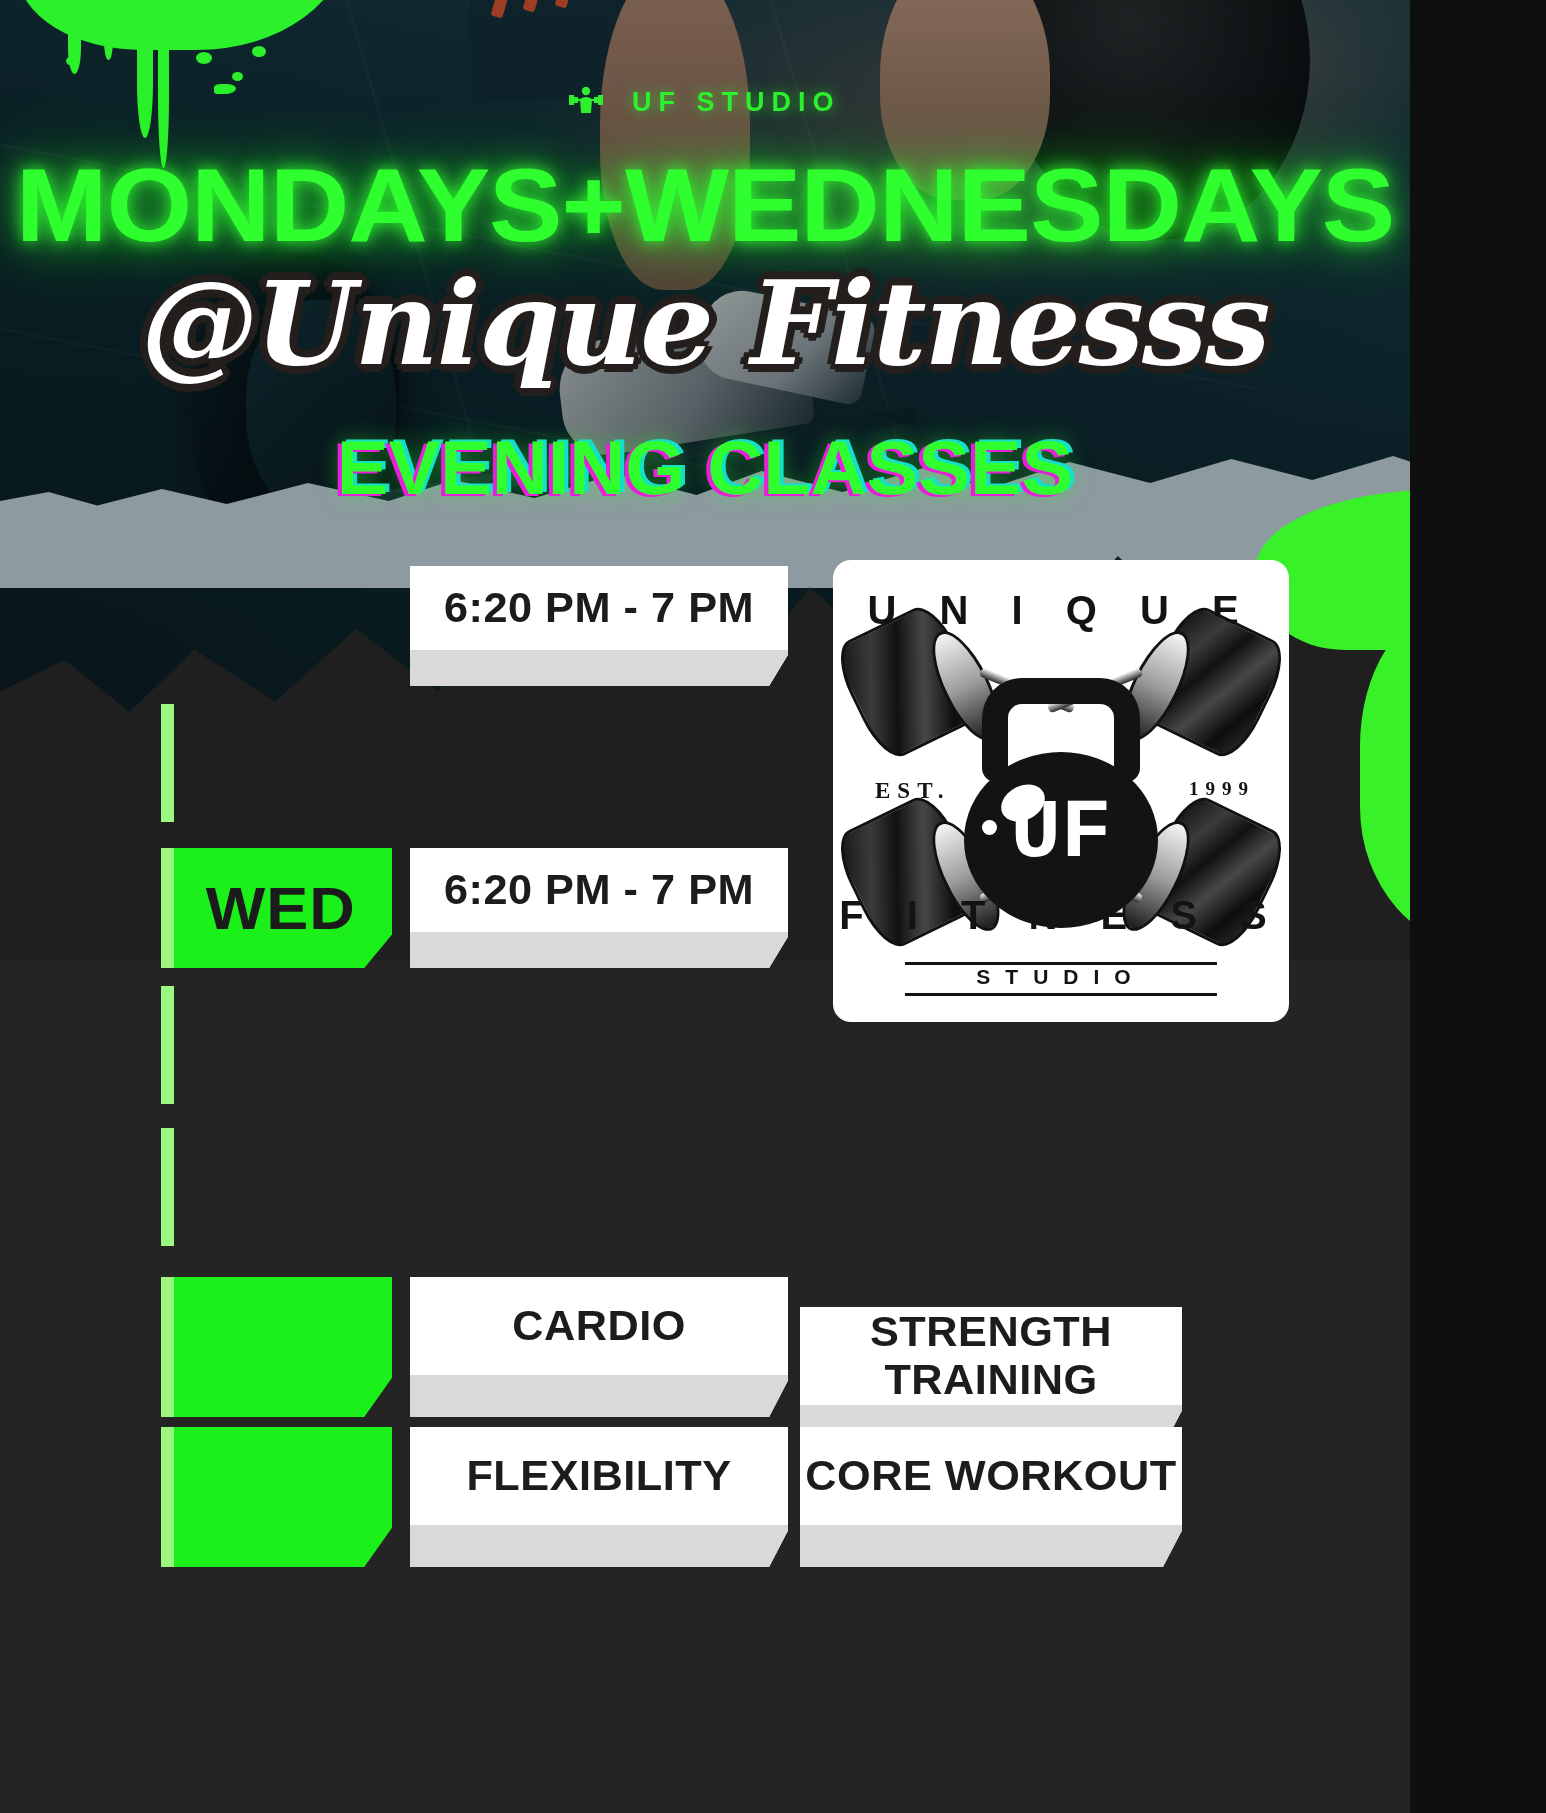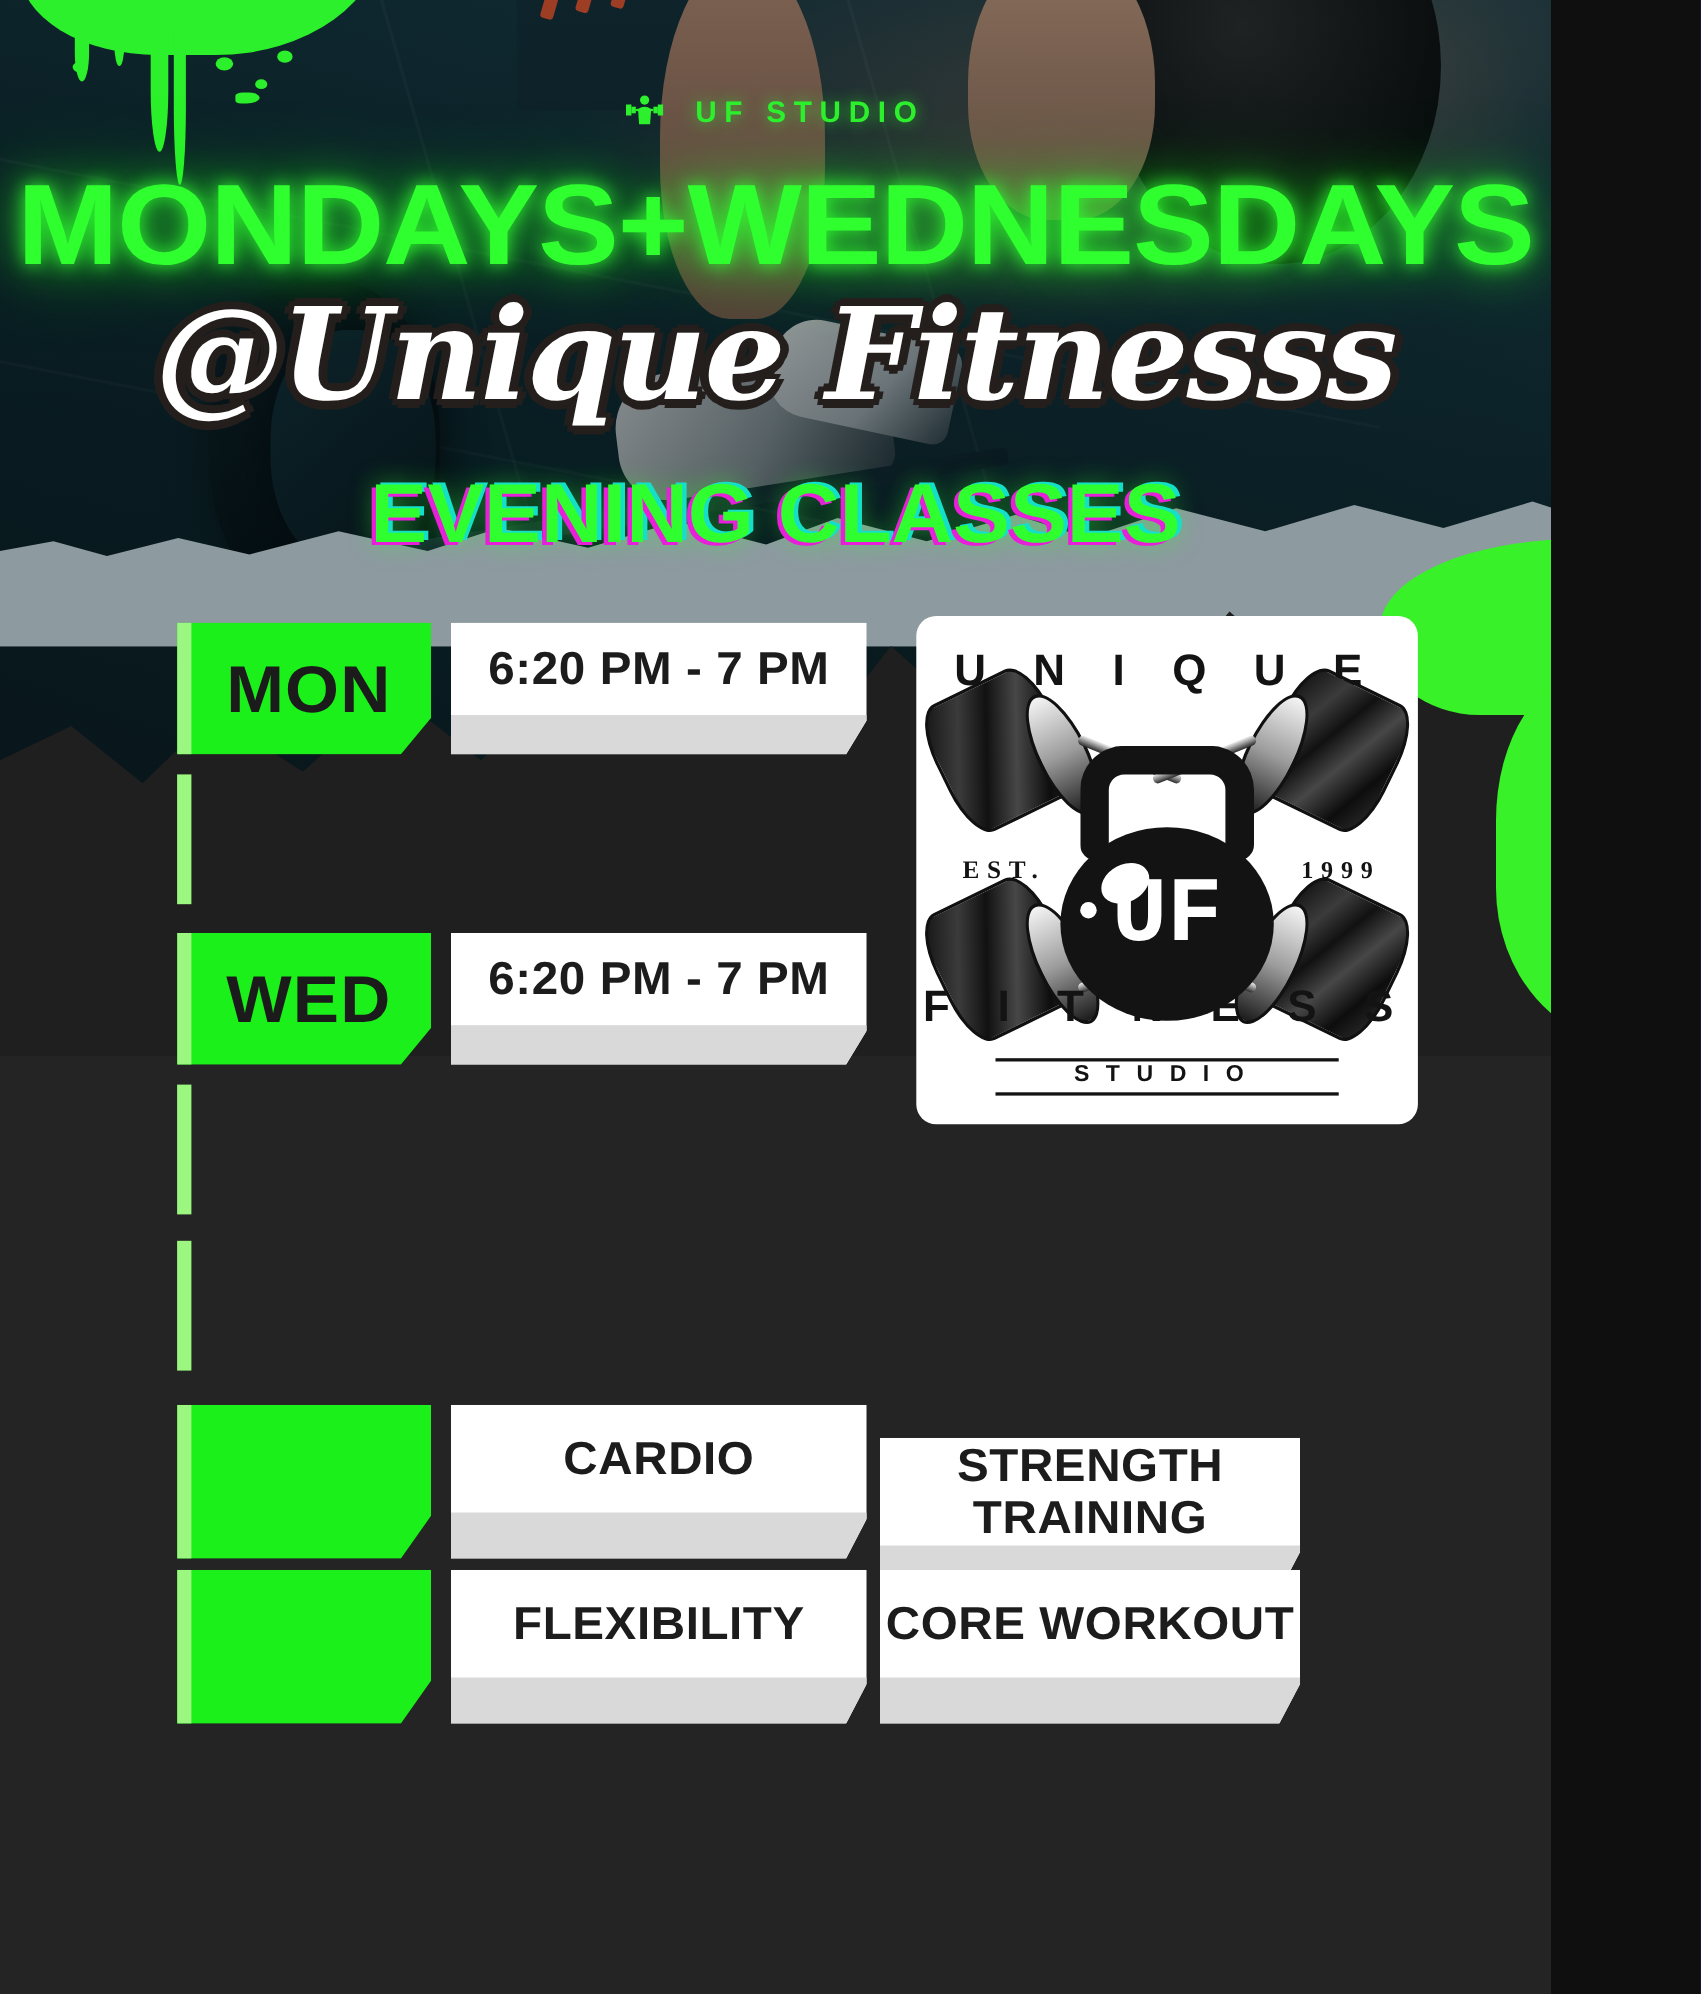--- a/index.html
+++ b/index.html
@@ -221,21 +221,21 @@
     text-align:center;
     font-family:"Liberation Sans", sans-serif;
     font-weight:900;
     color:#131313;
   }
   .arc-top{top:28px;font-size:40px;letter-spacing:16px;}
   .arc-bottom{bottom:84px;font-size:40px;letter-spacing:16px;}
 
   .est{position:absolute;left:42px;top:218px;font-size:23px;font-weight:900;letter-spacing:7px;color:#131313;
        font-family:"Liberation Serif",serif;}
-  .yr {position:absolute;right:34px;top:218px;font-size:22px;font-weight:900;letter-spacing:7px;color:#131313;
+  .yr {position:absolute;right:34px;top:218px;font-size:19px;font-weight:900;letter-spacing:7px;color:#131313;
        font-family:"Liberation Serif",serif;}
 
   .studio-bar{
     position:absolute;left:72px;right:72px;bottom:26px;height:34px;
     border-top:3px solid #131313;border-bottom:3px solid #131313;
     display:flex;align-items:flex-start;justify-content:center;
   }
   .studio-bar span{font-size:21px;font-weight:900;letter-spacing:15px;color:#131313;
     font-family:"Liberation Sans",sans-serif;}
 
@@ -331,24 +331,20 @@
     </span>
     <span>UF STUDIO</span>
   </div>
 
   <div class="head-line mon-wed">MONDAYS+WEDNESDAYS</div>
   <div class="head-line script">@Unique Fitnesss</div>
   <div class="head-line evening">EVENING CLASSES</div>
 
   <div class="grid">
 
-    <div class="tab" style="left:161px;top:566px;width:231px;height:120px;">
-      <div class="edge"></div>
-      <div class="tab-label">MON</div>
-    </div>
     <div class="card" style="left:410px;top:566px;width:378px;height:120px;">
       <div class="under"></div>
       <div class="card-label">6:20 PM - 7 PM</div>
     </div>
 
     <div class="connector" style="left:161px;top:704px;height:118px;"></div>
 
     <div class="tab" style="left:161px;top:848px;width:231px;height:120px;">
       <div class="edge"></div>
       <div class="tab-label">WED</div>

